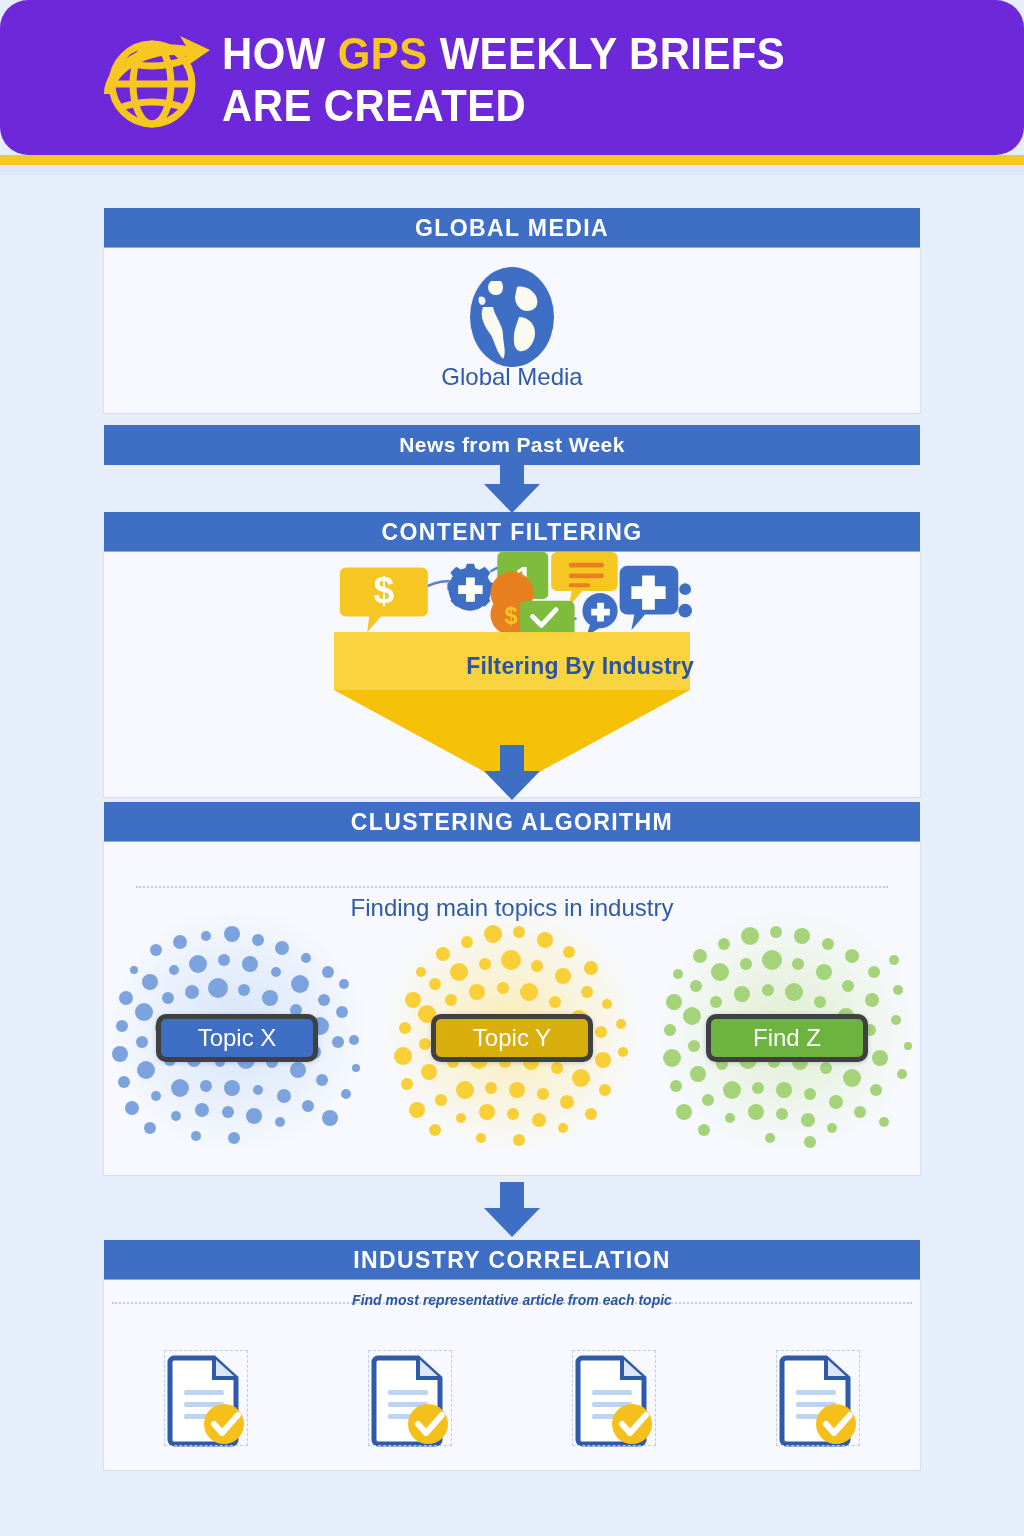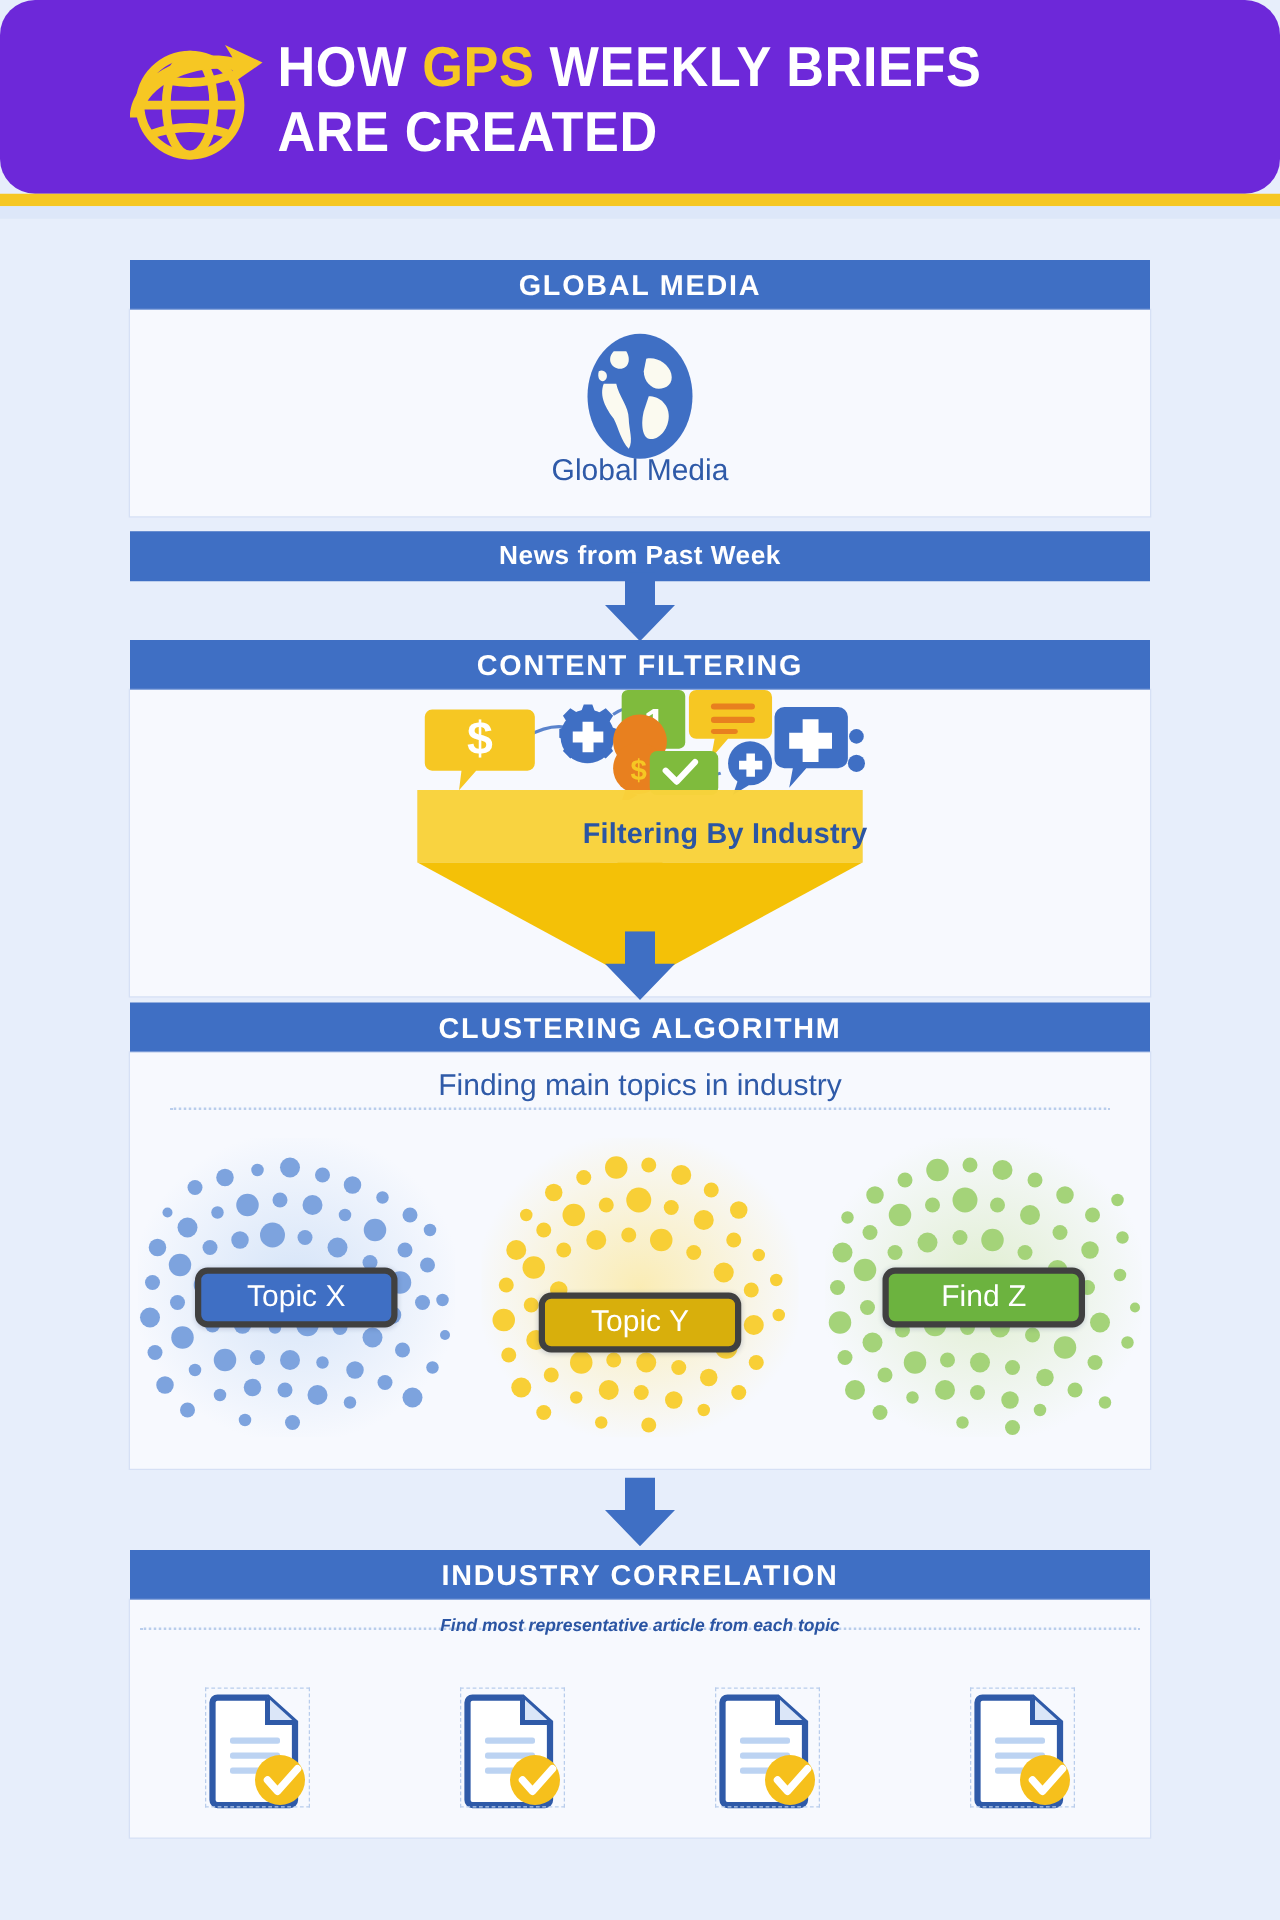--- a/index.html
+++ b/index.html
@@ -124,21 +124,21 @@
     text-align: right;
     font-weight: bold;
     font-size: 23px;
     color: #2b55a3;
     letter-spacing: 0.2px;
   }
 
   
   .cluster-sub {
     position: absolute;
-    left: 104px; top: 855px;
+    left: 104px; top: 894px;
     width: 816px;
     text-align: center;
     font-size: 24px;
     color: #2f5aa8;
   }
   .dot-line {
     position: absolute;
     left: 136px;
     width: 752px;
     height: 2px;
@@ -159,21 +159,21 @@
     transform: translateX(-50%);
     width: 162px; height: 48px;
     border-radius: 10px;
     border: 5px solid #404040;
     display: flex; align-items: center; justify-content: center;
     color: #ffffff;
     font-size: 24px;
     box-shadow: 0 1px 4px rgba(40,60,110,0.22);
   }
   .pill-x { background: #3f6fc4; }
-  .pill-y { background: #d8af0c; margin-top: 20px; }
+  .pill-y { background: #d8af0c; }
   .pill-z { background: #6cb33f; }
 
   
   .corr-sub {
     position: absolute;
     left: 104px; top: 1292px;
     width: 816px;
     text-align: center;
     font-size: 14px;
     font-weight: bold;

